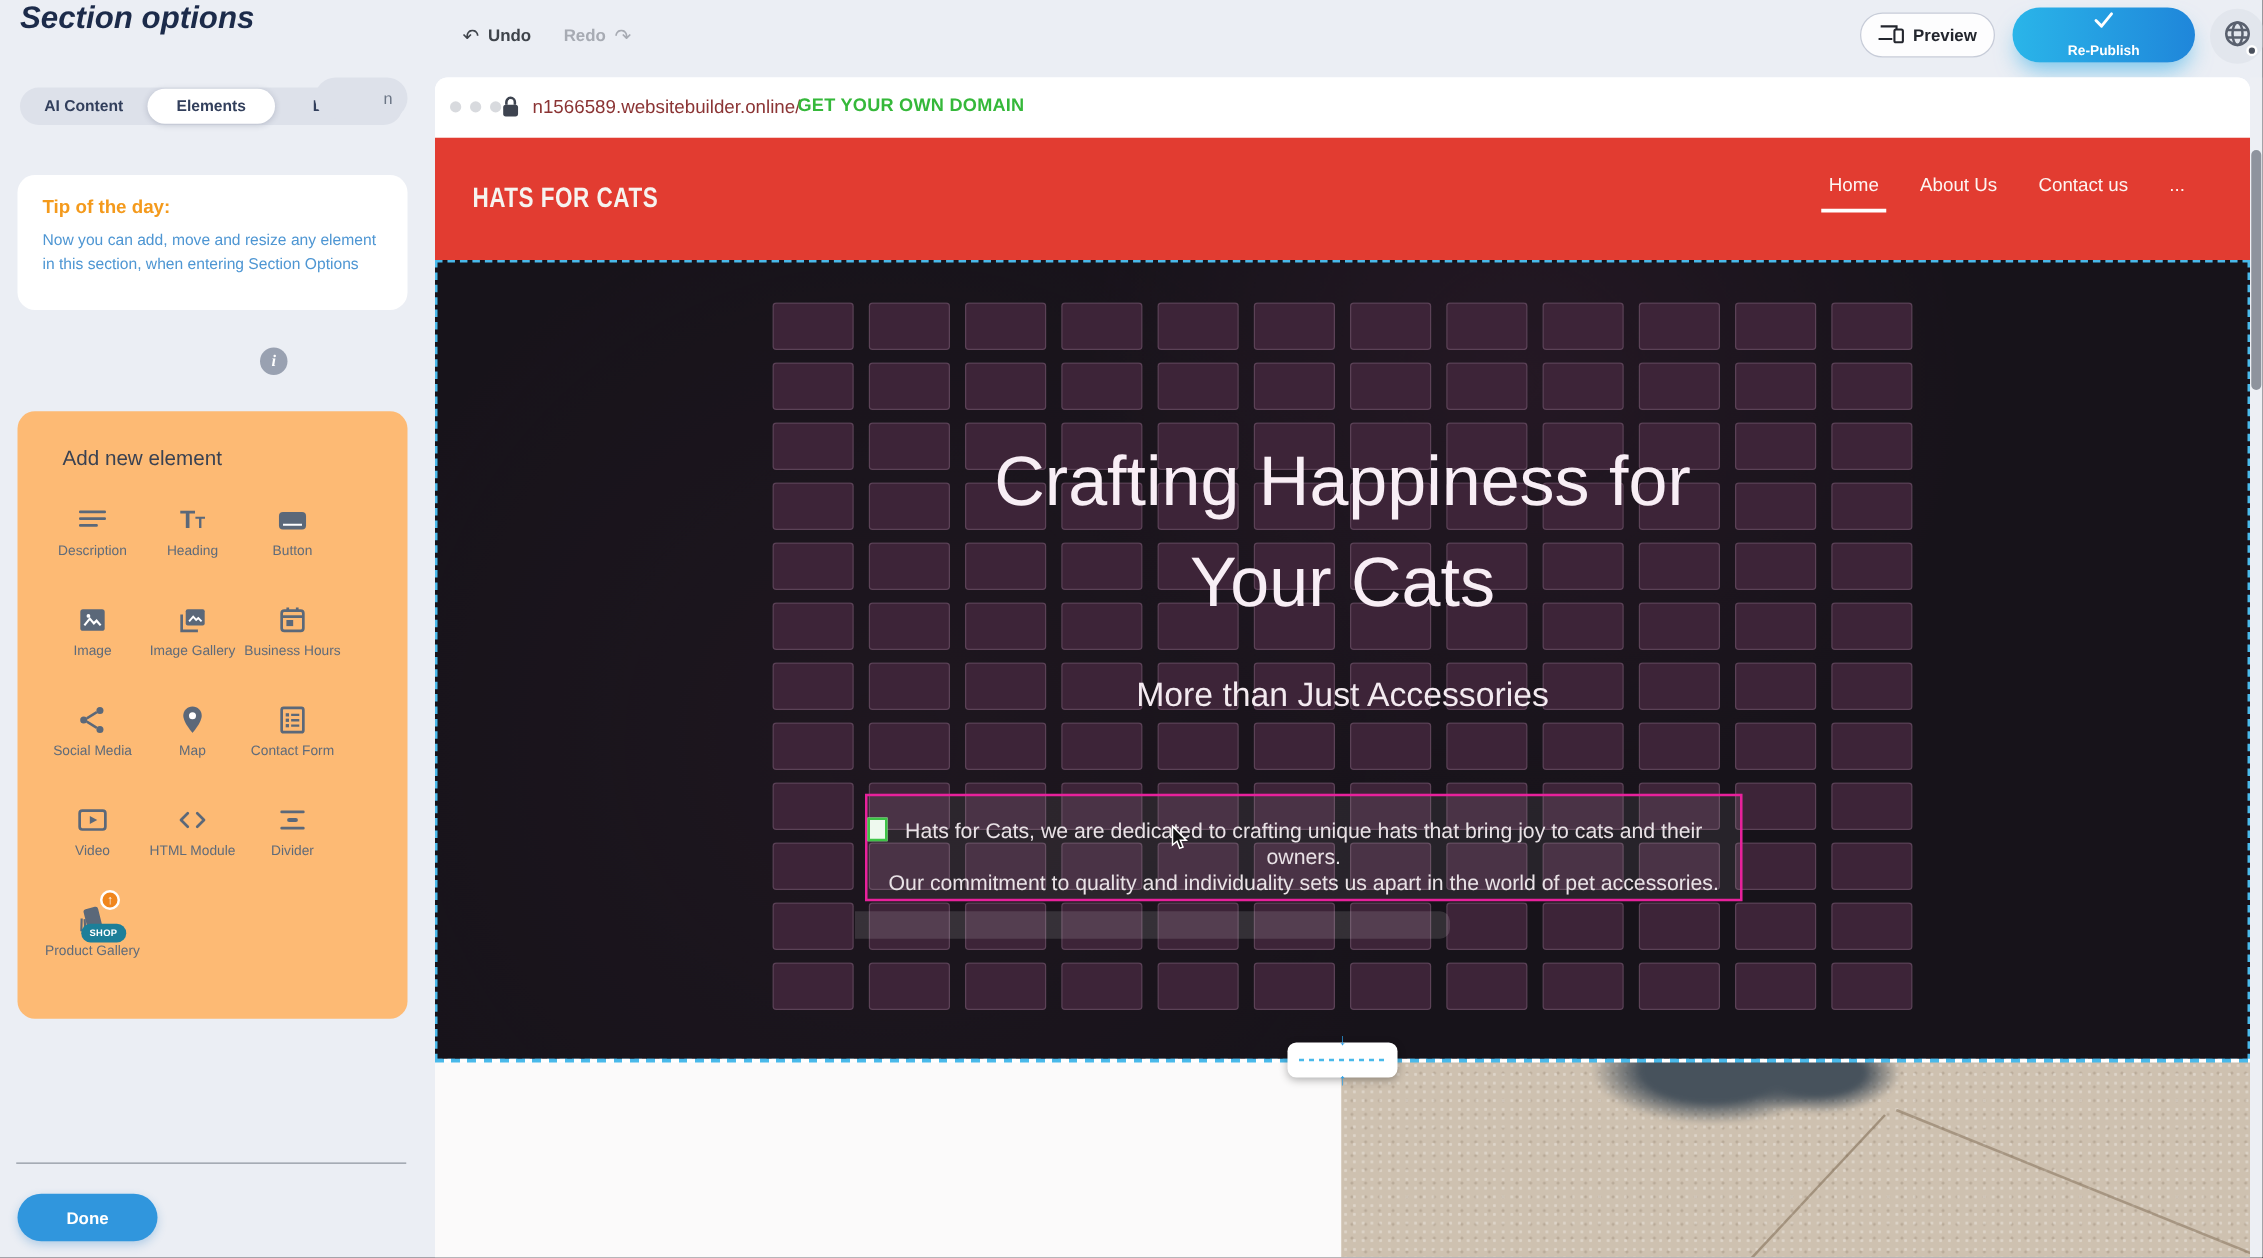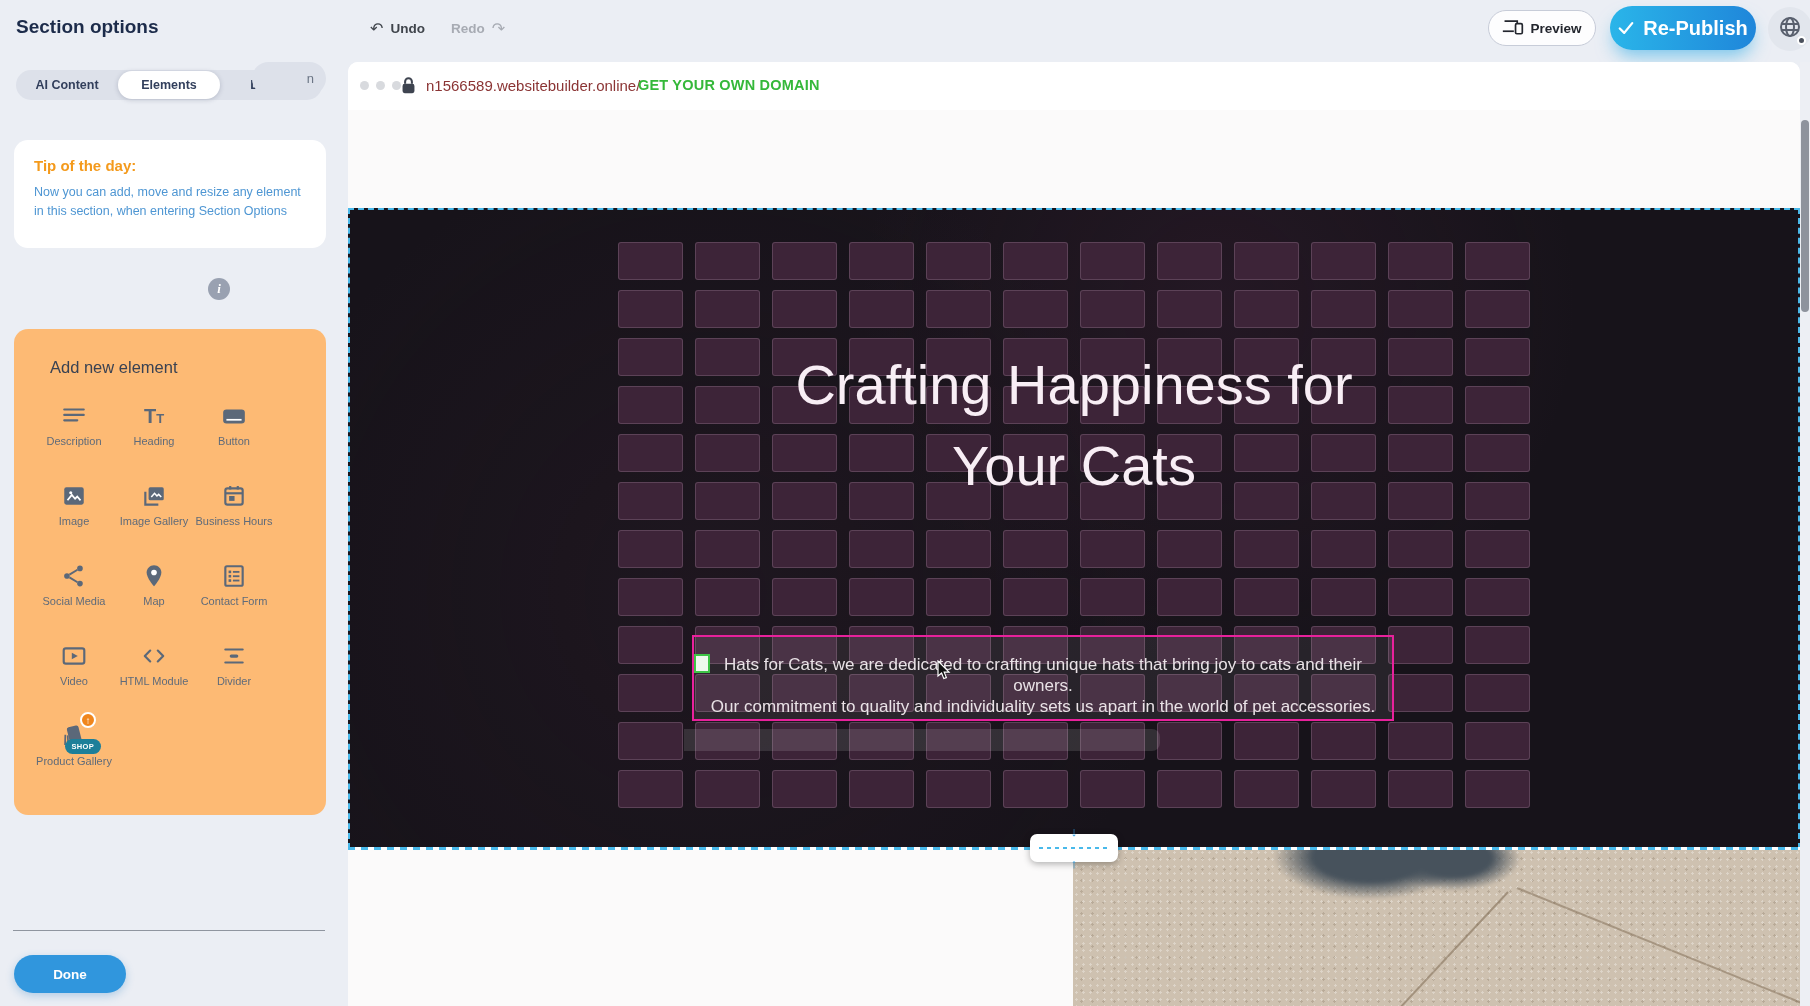--- a/index.html
+++ b/index.html
@@ -1,21 +1,21 @@
 <!DOCTYPE html>
 <html style="--title-navy: #1c2b4a; --accent-blue: #3096dd; --tip-orange: #f49a1c; --tip-blue: #4e96d3; --brand-red: #e23c31; --url-maroon: #8b3434; --domain-green: #35b83a; --republish-from: #2ab5e9; --republish-to: #1f86da; --selection-pink: #e8219c; --selection-blue: #49b9ea; --handle-green: #3ec447; --hero-tile: #3d2438; --floor-base: #cec1b0; --floor-shadow: #47525c;"><head>
 <meta charset="utf-8">
 <style>
   * { margin:0; padding:0; box-sizing:border-box; }
   body { background:#dfe3ea; font-family:"Liberation Sans", sans-serif; }
   .app { position:relative; width:1810px; height:1006px; background:#ebeef4; overflow:hidden; }
 
   
   .sidebar { position:absolute; left:0; top:0; width:348px; height:1006px; background:#ebeef4; z-index:30; }
-  .panel-title { position:absolute; left:16px; top:16px; font-size:19px; font-weight:bold; color:var(--title-navy); }
+  .panel-title { position:absolute; left:16px; top:0; font-size:25px; font-weight:bold; color:var(--title-navy);font-style:italic; }
   .tabs { position:absolute; left:16px; top:70px; width:306px; height:30px; background:#dde1ea; border-radius:16px; display:flex; align-items:center; }
   .tab { flex:1; text-align:center; font-size:12.5px; font-weight:bold; color:#323f5c; padding:7px 0; cursor:default; }
   .tab.active { background:#fff; border-radius:16px; box-shadow:0 1px 5px rgba(40,50,80,.22); }
   .tip-card { position:absolute; left:14px; top:140px; width:312px; height:108px; background:#fff; border-radius:14px; padding:17px 20px; }
   .tip-title { font-size:15px; font-weight:bold; color:var(--tip-orange); }
   .tip-body { margin-top:9px; font-size:12.5px; line-height:1.55; color:var(--tip-blue); }
   .edit-mobile-btn { position:absolute; left:14px; top:265px; width:180px; height:47px; border-radius:24px; background:var(--accent-blue); color:#fff; display:flex; align-items:center; justify-content:center; gap:10px; font-size:13.5px; font-weight:bold; box-shadow:0 4px 10px rgba(46,130,200,.35); }
   .info-dot { position:absolute; left:208px; top:278px; width:22px; height:22px; border-radius:50%; background:#99a1b1; color:#fff; font-family:"Liberation Serif",serif; font-style:italic; font-weight:bold; font-size:13px; display:flex; align-items:center; justify-content:center; }
   .add-card { position:absolute; left:14px; top:329px; width:312px; height:486px; background:#fdba74; border-radius:14px; }
   .add-title { position:absolute; left:36px; top:29px; font-size:16.5px; color:#3a4252; }
@@ -32,21 +32,21 @@
   .done-btn { position:absolute; left:14px; top:955px; width:112px; height:38px; border-radius:19px; background:var(--accent-blue); color:#fff; font-size:13.5px; font-weight:bold; display:flex; align-items:center; justify-content:center; box-shadow:0 3px 8px rgba(46,130,200,.3); }
   .partial-pill { position:absolute; left:252px; top:62px; width:74px; height:33px; border-radius:17px; background:#dde1ea; color:#6b7585; font-size:13px; display:flex; align-items:center; justify-content:flex-end; padding-right:12px; z-index:25; }
 
   
   .undo-redo { position:absolute; left:370px; top:19px; display:flex; align-items:center; gap:26px; z-index:5; }
   .ur-btn { display:flex; align-items:center; gap:7px; font-size:13.5px; font-weight:bold; }
   .ur-btn .glyph { font-family:"DejaVu Sans",sans-serif; font-size:16px; font-weight:normal; }
   .undo { color:#3f444b; }
   .redo { color:#a7abb3; }
   .preview-btn { position:absolute; left:1488px; top:10px; width:108px; height:36px; border:1px solid #c7ccd8; border-radius:18px; background:#fdfdfe; display:flex; align-items:center; justify-content:center; gap:6px; font-size:13.5px; font-weight:bold; color:#23262e; z-index:5; }
-  .republish-btn { position:absolute; left:1610px; top:6px; width:146px; height:44px; border-radius:22px; background:linear-gradient(90deg,var(--republish-from),var(--republish-to)); color:#fff; display:flex; align-items:center; justify-content:center; gap:9px; font-size:20px; font-weight:bold; box-shadow:0 10px 18px -4px rgba(42,170,230,.6); z-index:5; }
+  .republish-btn { position:absolute; left:1610px; top:6px; width:146px; height:44px; border-radius:22px; background:linear-gradient(90deg,var(--republish-from),var(--republish-to)); color:#fff; display:flex; align-items:center; justify-content:center; gap:9px; font-size:11px; font-weight:bold; box-shadow:0 10px 18px -4px rgba(42,170,230,.6); z-index:5;flex-direction:column; }
   .globe-btn { position:absolute; left:1768px; top:7px; width:44px; height:44px; border-radius:50%; background:#e2e6ed; display:flex; align-items:center; justify-content:center; z-index:5; }
   .globe-badge { position:absolute; right:6px; bottom:6px; width:9px; height:9px; border-radius:50%; background:#4a505c; border:2px solid #fff; }
 
   
   .browser { position:absolute; left:348px; top:62px; width:1452px; height:944px; background:#fff; border-radius:10px 10px 0 0; z-index:10; }
   .chrome { position:relative; height:48px; background:#fff; border-radius:10px 10px 0 0; }
   .chrome-dots { position:absolute; left:12px; top:19px; display:flex; gap:7px; }
   .chrome-dots i { width:9px; height:9px; border-radius:50%; background:#d8dade; }
   .lock-icon { position:absolute; left:52px; top:14px; }
   .url-text { position:absolute; left:78px; top:15px; font-size:15px; color:var(--url-maroon); }
@@ -297,20 +297,29 @@
         <svg width="17" height="19" viewBox="0 0 20 22">
             <rect x="3" y="9" width="14" height="11" rx="2.5" fill="#3e4450"></rect>
             <path d="M6 9V6.5a4 4 0 0 1 8 0V9" fill="none" stroke="#3e4450" stroke-width="2.4"></path>
           </svg>
       </span>
       <span class="url-text">n1566589.websitebuilder.online/</span>
       <span class="domain-link">GET YOUR OWN DOMAIN</span>
     </div>
 
     <div class="site">
+      <div class="site-header">
+        <div class="logo">HATS FOR CATS</div>
+        <div class="site-nav">
+            <span class="nav-item active">Home</span>
+            <span class="nav-item">About Us</span>
+            <span class="nav-item">Contact us</span>
+            <span class="nav-item">...</span>
+          </div>
+      </div>
 
       <div class="hero">
         <div class="tile-grid">
             <div class="tile"></div>
             <div class="tile"></div>
             <div class="tile"></div>
             <div class="tile"></div>
             <div class="tile"></div>
             <div class="tile"></div>
             <div class="tile"></div>
@@ -449,20 +458,21 @@
             <div class="tile"></div>
             <div class="tile"></div>
             <div class="tile"></div>
             <div class="tile"></div>
             <div class="tile"></div>
           </div>
         <div class="hero-heading">
             <div>Crafting Happiness for</div>
             <div>Your Cats</div>
           </div>
+        <div class="hero-sub">More than Just Accessories</div>
         <div class="hover-band"></div>
         <div class="hero-body-box">
             <div>Hats for Cats, we are dedicated to crafting unique hats that bring joy to cats and their owners.</div>
             <div>Our commitment to quality and individuality sets us apart in the world of pet accessories.</div>
           </div>
         <div class="green-handle"></div>
         <div class="cursor">
           <svg width="15" height="21" viewBox="0 0 15 21">
               <path d="M1 1v15l3.6-3 2.2 5.6 2.6-1-2.2-5.5H12z" fill="#111" stroke="#fff" stroke-width="1.2"></path>
             </svg>

